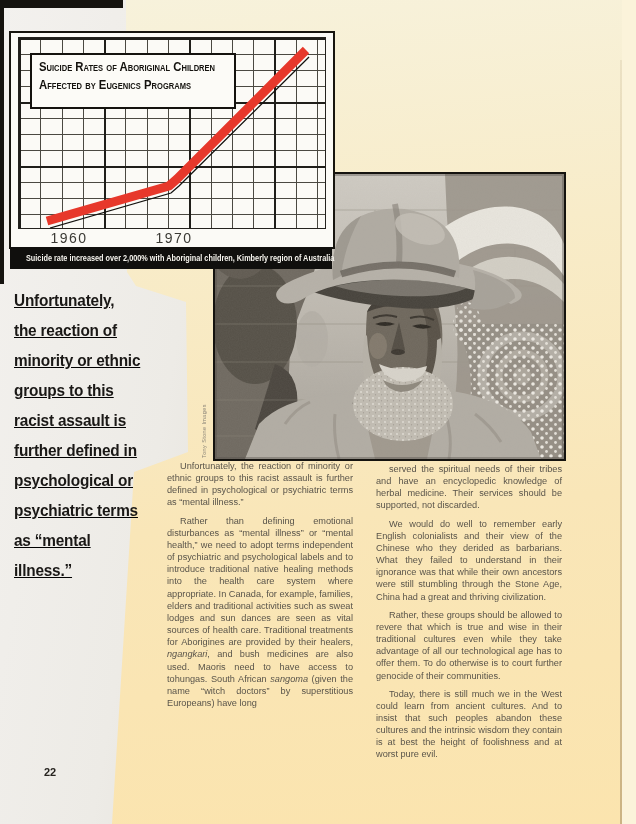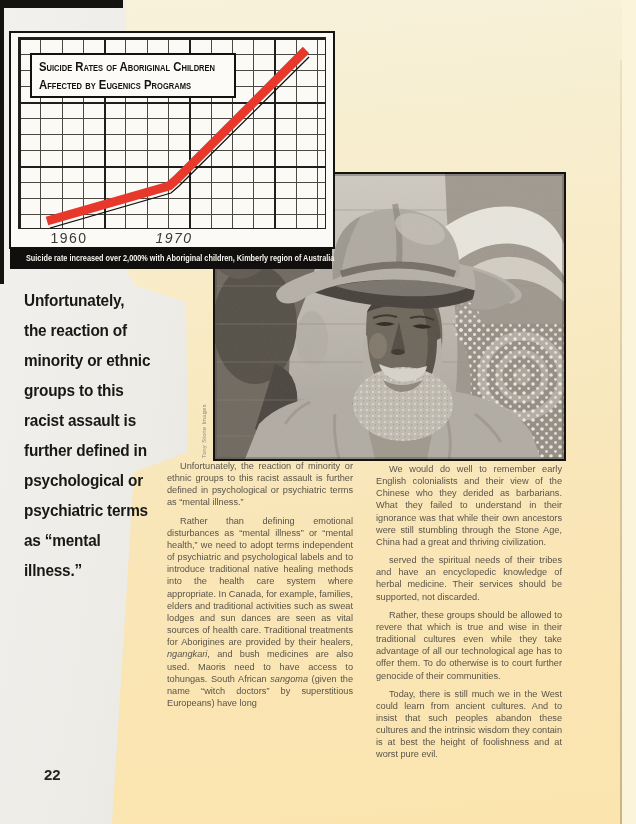--- a/index.html
+++ b/index.html
@@ -24,43 +24,43 @@
   .plot{position:absolute;left:7px;top:4px;width:306px;height:190px;border:1px solid #24221e;
         background-color:#fbfaf6;
         background-image:
           repeating-linear-gradient(to right,#1f1e1a 0 1.6px,transparent 1.6px 85px),
           repeating-linear-gradient(to bottom,#1f1e1a 0 1.6px,transparent 1.6px 64px),
           repeating-linear-gradient(to right,#4a4841 0 1px,transparent 1px 21.3px),
           repeating-linear-gradient(to bottom,#4a4841 0 1px,transparent 1px 16px);}
   .plot svg{position:absolute;left:0;top:0;}
   .xtick{position:absolute;top:197px;width:40px;text-align:center;font-size:14px;
          letter-spacing:1.5px;color:#3b3a35;}
-  .chart-title{position:absolute;left:19px;top:20px;width:206px;height:45px;background:#fcfbf7;
+  .chart-title{position:absolute;left:19px;top:20px;width:206px;height:56px;background:#fcfbf7;
          border:2px solid #14120e;padding:3px 0 0 7px;box-sizing:border-box;}
   .chart-title div{font-variant:small-caps;font-weight:700;font-size:13.5px;line-height:18px;
          color:#14120e;white-space:nowrap;transform:scaleX(.84);transform-origin:0 50%;letter-spacing:0;}
   .chart-caption{position:absolute;left:10px;top:247px;width:322px;height:22px;background:#100f0d;
          z-index:5;display:flex;align-items:center;padding-left:16px;box-sizing:border-box;}
   .chart-caption span{display:inline-block;color:#f6f4ee;font-weight:700;font-size:8.6px;
          white-space:nowrap;transform:scaleX(.85);transform-origin:0 50%;}
   
-  .pullquote{position:absolute;left:24px;top:286px;width:180px;z-index:4;}
+  .pullquote{position:absolute;left:14px;top:286px;width:180px;z-index:4;text-decoration:underline;}
   .pullquote div{font-weight:700;font-size:16px;line-height:30px;color:#1a1816;
          letter-spacing:-.2px;white-space:nowrap;transform:scaleX(.96);transform-origin:0 50%;}
   
   .col{position:absolute;width:203px;z-index:4;}
   .col1{left:150px;top:460px;}
   .col2{left:359px;top:463px;}
   .col p{margin:0 0 6px 17px;font-size:9.2px;line-height:12.15px;color:#59544a;
          text-align:justify;text-indent:13px;}
   .col p i{}
   .bracketed{position:relative;}
   .bk{position:absolute;top:-4px;height:calc(100% + 6px);width:13px;}
   .bk-l{left:-14px;} .bk-r{right:-13px;}
-  .pageno{position:absolute;left:44px;top:766px;z-index:4;font-weight:700;font-size:15px;color:#26231f;}
+  .pageno{position:absolute;left:44px;top:766px;z-index:4;font-weight:700;font-size:11px;color:#26231f;}
   .edge-line{position:absolute;left:620px;top:60px;width:2px;height:764px;z-index:2;
          background:linear-gradient(180deg,rgba(150,125,85,.12),rgba(145,120,80,.45));}
   .edge-strip{position:absolute;left:622px;top:0;width:14px;height:824px;z-index:1;background:#fbf3da;}
 </style>
 </head>
 <body>
 
 <div class="page">
 
   <div class="white-band"></div>
@@ -157,21 +157,21 @@
 
   <div class="chart">
     <div class="plot">
       <svg width="306" height="190" viewBox="0 0 306 190">
         <polyline points="31,190 152,155 160,148 290,19" fill="none" stroke="#14120f" stroke-width="1.3"></polyline>
         <polyline points="28,183 150,148 158,141 287,12" fill="none" stroke="#e7382b" stroke-width="9" stroke-linejoin="round"></polyline>
       </svg>
     </div>
     <div class="xticks">
         <span class="xtick" style="left: 38px;">1960</span>
-        <span class="xtick" style="left: 143px; font-style: italic;">1970</span>
+        <span class="xtick" style="left: 143px;">1970</span>
         <span class="xtick" style="left: 250px; margin-top: 20px;">1980</span>
       </div>
     <div class="chart-title">
       <div>Suicide Rates of Aboriginal Children</div>
       <div>Affected by Eugenics Programs</div>
     </div>
   </div>
   <div class="chart-caption">
     <span>Suicide rate increased over 2,000% with Aboriginal children, Kimberly region of Australia</span>
   </div>
@@ -187,20 +187,20 @@
       <div>psychiatric terms</div>
       <div>as “mental</div>
       <div>illness.”</div>
     </div>
 
   <div class="col col1">
       <p>Unfortunately, the reaction of minority or ethnic groups to this racist assault is further defined in psychological or psychiatric terms as “mental illness.”</p>
       <p>Rather than defining emotional disturbances as “mental illness” or “mental health,” we need to adopt terms independent of psychiatric and psychological labels and to introduce traditional native healing methods into the health care system where appropriate. In Canada, for example, families, elders and traditional activities such as sweat lodges and sun dances are seen as vital sources of health care. Traditional treatments for Aborigines are provided by their healers, <i>ngangkari</i>, and bush medicines are also used. Maoris need to have access to tohungas. South African <i>sangoma</i> (given the name “witch doctors” by superstitious Europeans) have long</p>
     </div>
   <div class="col col2">
+      <p>served the spiritual needs of their tribes and have an encyclopedic knowledge of herbal medicine. Their services should be supported, not discarded.</p>
       <p>We would do well to remember early English colonialists and their view of the Chinese who they derided as barbarians. What they failed to understand in their ignorance was that while their own ancestors were still stumbling through the Stone Age, China had a great and thriving civilization.</p>
-      <p>served the spiritual needs of their tribes and have an encyclopedic knowledge of herbal medicine. Their services should be supported, not discarded.</p>
       <p>Rather, these groups should be allowed to revere that which is true and wise in their traditional cultures even while they take advantage of all our technological age has to offer them. To do otherwise is to court further genocide of their communities.</p>
       <p>Today, there is still much we in the West could learn from ancient cultures. And to insist that such peoples abandon these cultures and the intrinsic wisdom they contain is at best the height of foolishness and at worst pure evil.</p>
     </div>
 
   <div class="pageno">22</div>
 </div>
 
 </body></html>

